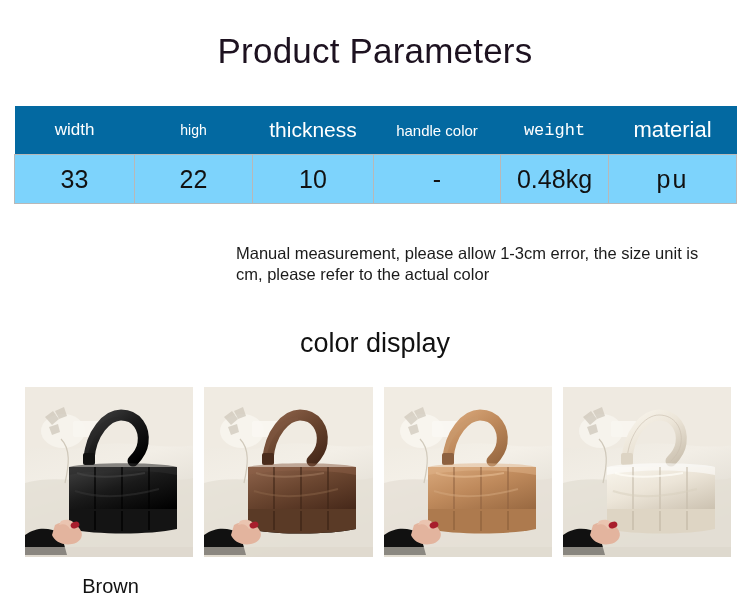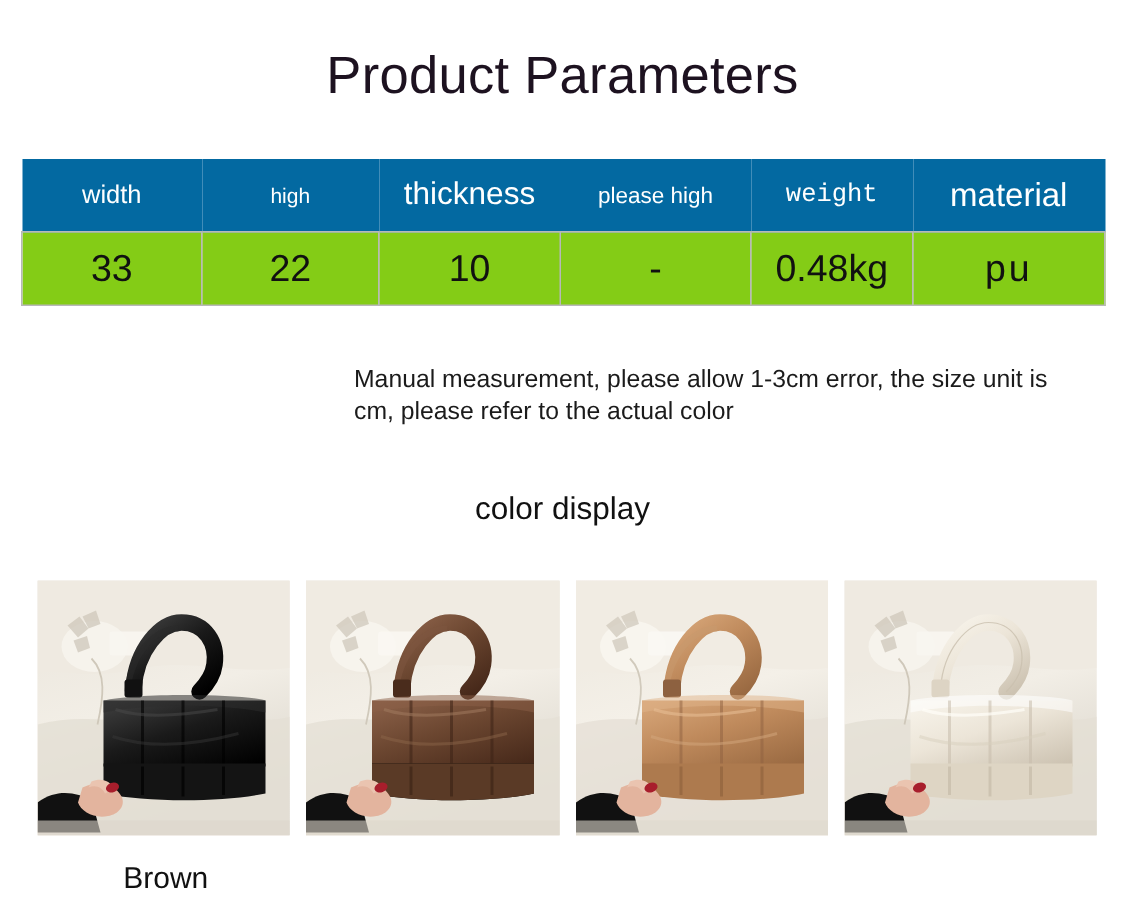--- a/index.html
+++ b/index.html
@@ -43,21 +43,21 @@
     background: #0369a1;
     color: #ffffff;
     font-weight: 400;
     height: 48px;
     vertical-align: middle;
     text-align: center;
     padding: 0;
     border: none;
   }
   .param-table tbody td {
-    background: #84cc16;
+    background: #7dd3fc;
     color: #111111;
     height: 48px;
     vertical-align: middle;
     text-align: center;
     padding: 0;
     border: 1px solid #b8b8b8;
     font-size: 25px;
     font-weight: 400;
   }
   .param-table tbody tr td:first-child { border-left: 1px solid #b8b8b8; }
@@ -86,21 +86,21 @@
     text-align: left;
   }
 
   
   .color-heading {
     position: absolute;
     left: 0;
     top: 328px;
     width: 750px;
     text-align: center;
-    font-size: 21px;
+    font-size: 27px;
     color: #111111;
     font-weight: 400;
   }
 
   
   .photo-strip {
     position: absolute;
     left: 25px;
     top: 387px;
     width: 706px;
@@ -139,21 +139,21 @@
 <body>
 
 <div class="page-title">Product Parameters</div>
 
 <table class="param-table">
   <thead>
     <tr>
       <th class="h-width" style="width:120px;">width</th>
       <th class="h-high" style="width:118px;">high</th>
       <th class="h-thickness" style="width:121px;">thickness</th>
-      <th class="h-handlehigh" style="width:127px;">please high</th>
+      <th class="h-handlehigh" style="width:127px;">handle color</th>
       <th class="h-weight" style="width:108px;font-family:Liberation Mono, monospace;">weight</th>
       <th class="h-material" style="width:128px;">material</th>
     </tr>
   </thead>
   <tbody>
     <tr>
       <td>33</td>
       <td>22</td>
       <td>10</td>
       <td class="v-dash">-</td>

